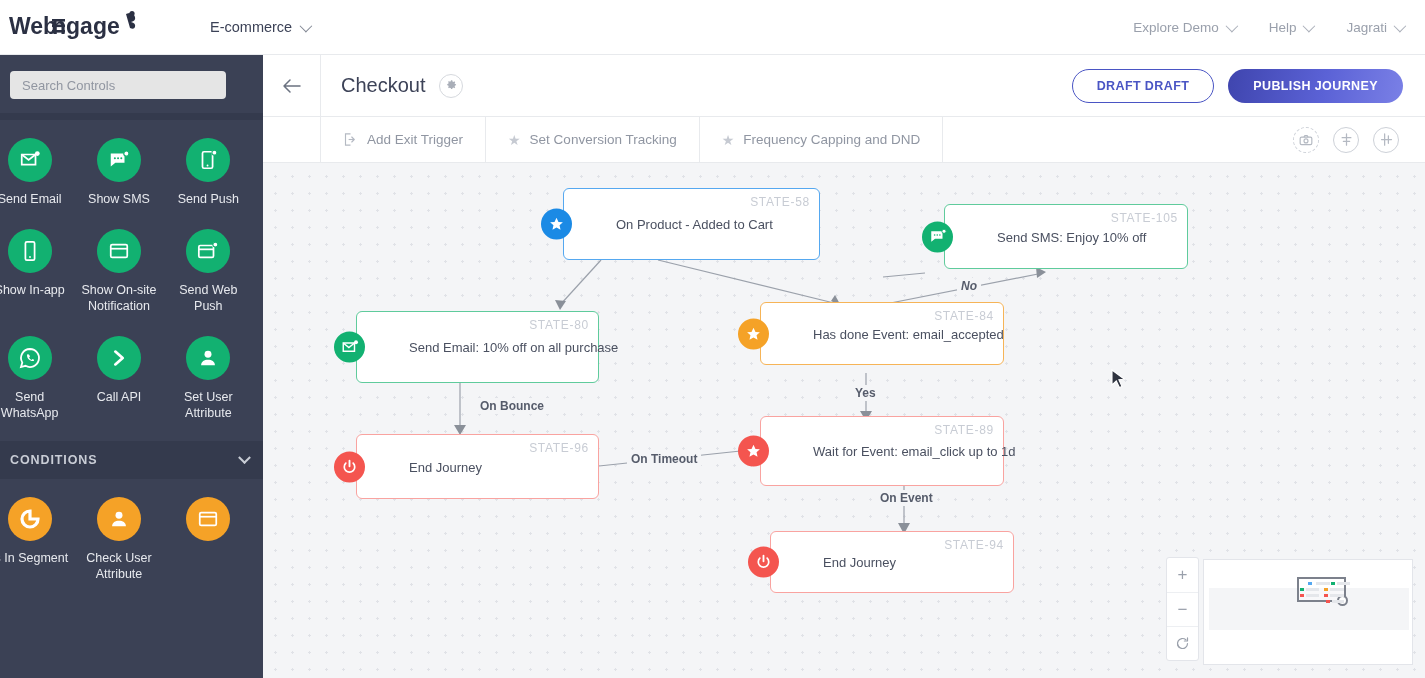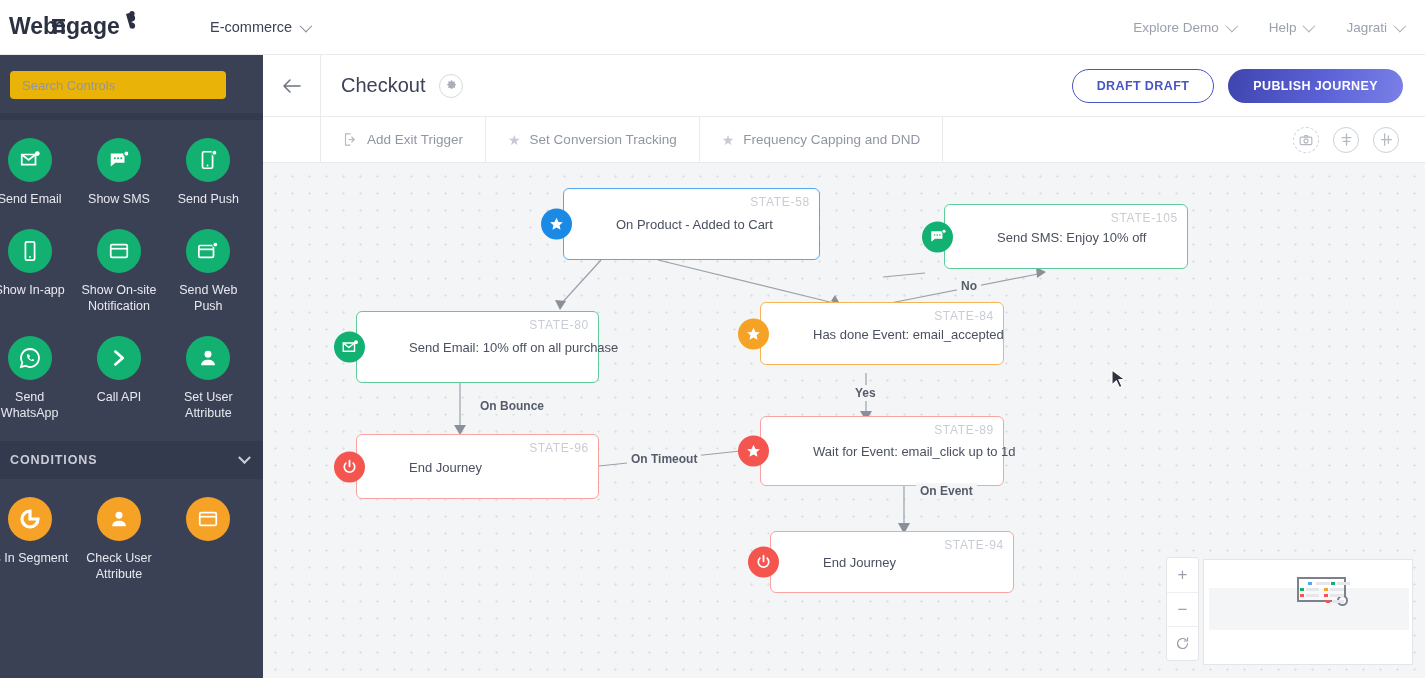--- a/index.html
+++ b/index.html
@@ -36,21 +36,21 @@
   .caret.dark { border-color: #6b7280; }
 
   
   .sidebar {
     position: absolute; left: 0; top: 55px; width: 263px; height: 623px;
     background: #3b4155; overflow: hidden; z-index: 30;
   }
   .search-wrap { padding: 16px 16px 14px 10px; }
   .search-input {
     width: 216px; height: 28px; border-radius: 4px; border: none;
-    background: #eab308; padding: 0 12px; font-size: 13px; color: #5c6270;
+    background: #e5e5e5; padding: 0 12px; font-size: 13px; color: #5c6270;
     font-family: "Liberation Sans", sans-serif; outline: none;
   }
   .search-input::placeholder { color: #9196a1; }
   .sb-divider { height: 7px; background: #343a4d; }
   .sb-section-body { padding: 18px 0 0 0; }
   .grid3 {
     display: grid; grid-template-columns: repeat(3, 1fr);
     column-gap: 0; row-gap: 22px; padding: 0 10px;
     margin-left: -25px; width: 288px;
   }
@@ -543,25 +543,25 @@
       <span class="sid">STATE-94</span>
       <span class="badge b-red">
         <svg width="17" height="17" viewBox="0 0 24 24">
             <path d="M12 3v8" stroke="#fff" stroke-width="2.6" stroke-linecap="round"></path>
             <path d="M6.8 6.6a7.4 7.4 0 1 0 10.4 0" fill="none" stroke="#fff" stroke-width="2.4" stroke-linecap="round"></path>
           </svg>
       </span>
       <span class="ntext">End Journey</span>
     </div>
 
-    <span class="elabel" style="left:694px; top:115px;">No</span>
+    <span class="elabel" style="left:694px; top:115px;font-style:italic;">No</span>
     <span class="elabel" style="left:169px; top:235px;margin-left:44px;">On Bounce</span>
     <span class="elabel" style="left:588px; top:222px;">Yes</span>
     <span class="elabel" style="left:364px; top:288px;">On Timeout</span>
-    <span class="elabel" style="left:613px; top:320px;margin-left:40px;">On Event</span>
+    <span class="elabel" style="left:613px; top:327px;">On Event</span>
 
     <div class="zoomctl">
       <div>+</div>
       <div>−</div>
       <div>
         <svg width="15" height="15" viewBox="0 0 24 24">
             <path d="M20 12a8 8 0 1 1-2.6-5.9" fill="none" stroke="#9aa0ab" stroke-width="1.9" stroke-linecap="round"></path>
             <path d="M20 3v5h-5" fill="none" stroke="#9aa0ab" stroke-width="1.9" stroke-linecap="round" stroke-linejoin="round"></path>
             <path d="M4 12a8 8 0 0 0 2.6 5.9" fill="none" stroke="#9aa0ab" stroke-width="1.9" stroke-linecap="round"></path>
           </svg>

